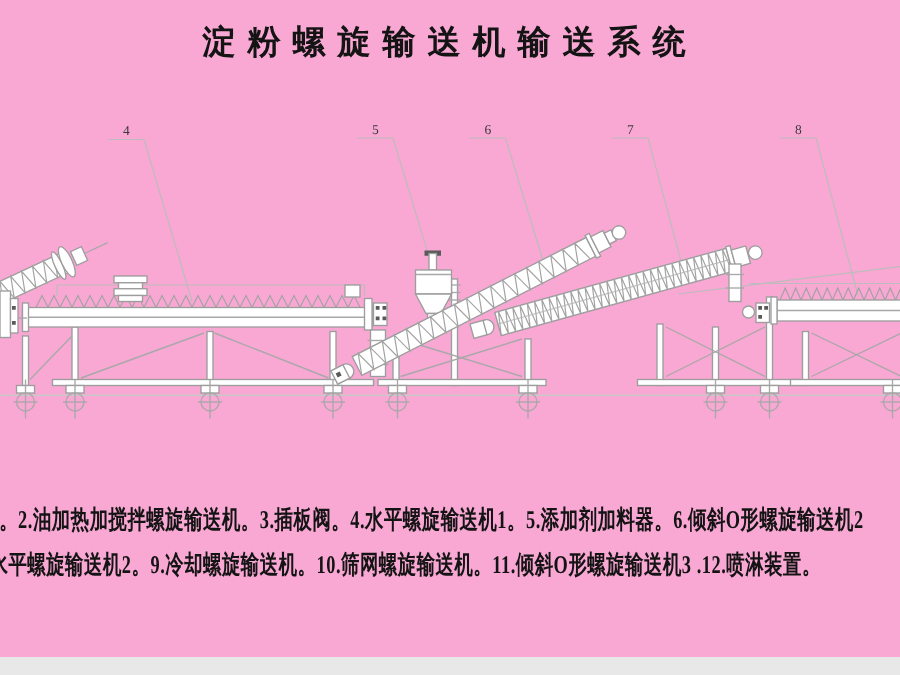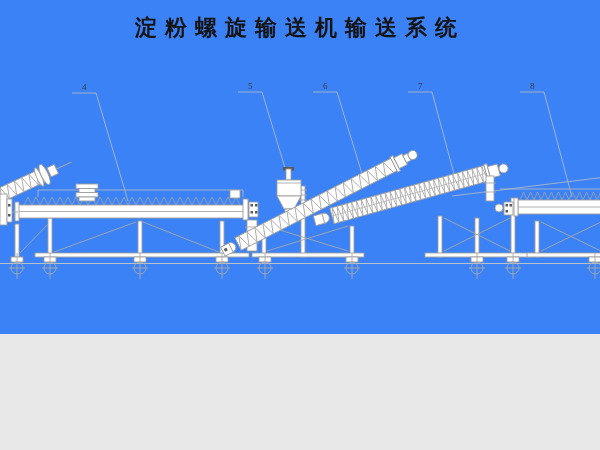--- a/index.html
+++ b/index.html
@@ -1,18 +1,18 @@
 <!DOCTYPE html>
 <html><head>
 <meta charset="utf-8">
 <style>
   html,body{margin:0;padding:0;background:#e8e8e8;}
   .page{
-    position:relative;width:600px;height:334px;overflow:hidden;
-    background:#3b82f6;font-family:"Liberation Serif","DejaVu Serif",serif;
+    position:relative;width:600px;height:438px;overflow:hidden;
+    background:#f9a8d4;font-family:"Liberation Serif","DejaVu Serif",serif;
   }
   .title{
     position:absolute;top:13px;left:0;width:100%;text-align:center;
     font-size:22px;font-weight:700;letter-spacing:8px;color:#141414;
     white-space:nowrap;
   }
   .caption{
     position:absolute;top:332px;left:-7px;color:#141414;
     font-size:17px;font-weight:600;white-space:nowrap;
   }

